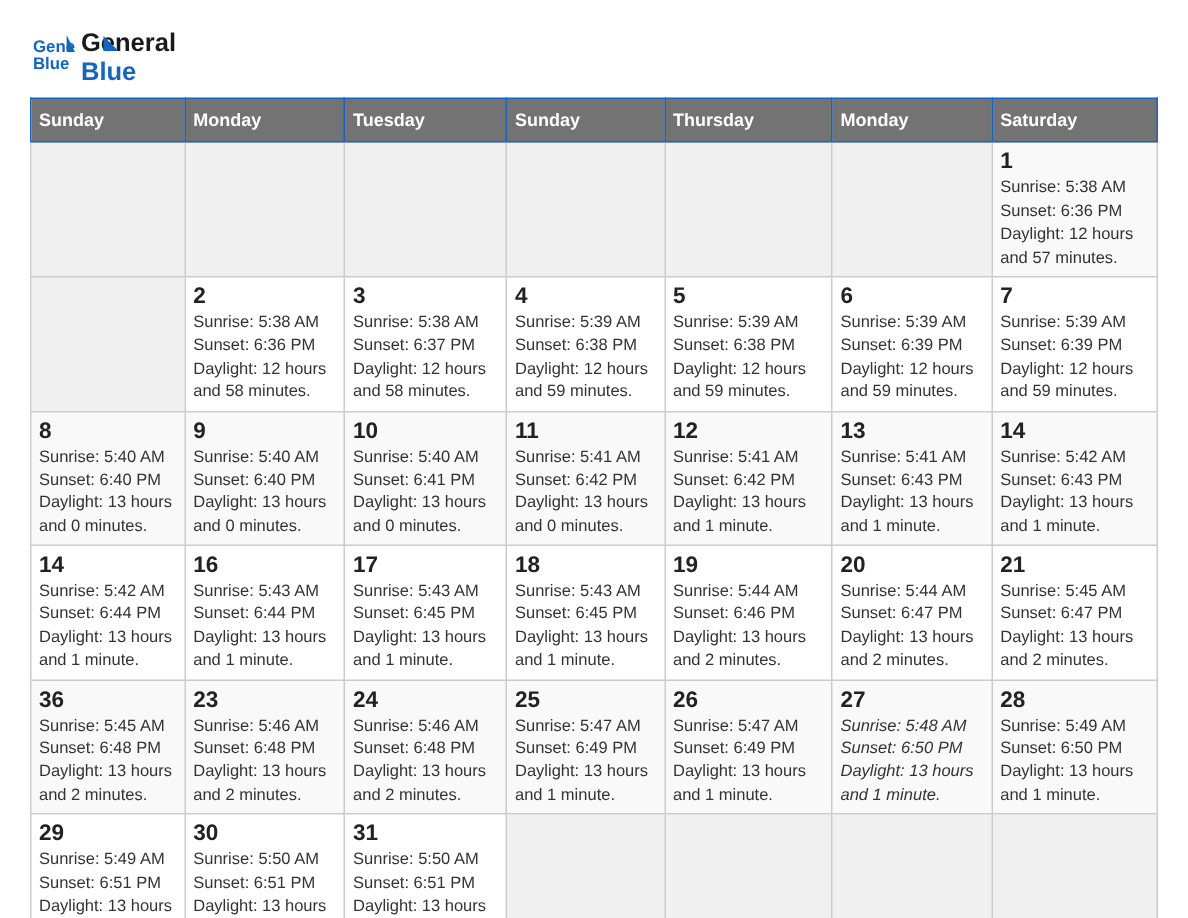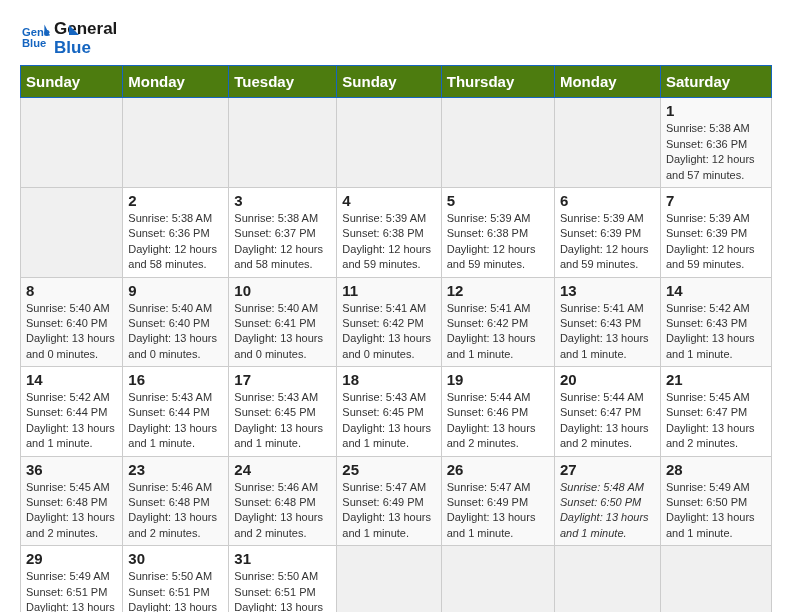--- a/index.html
+++ b/index.html
@@ -36,25 +36,25 @@
     .subtitle {
       font-size: 15px;
       color: #555;
     }
     table {
       width: 100%;
       border-collapse: collapse;
       font-size: 11px;
     }
     thead tr th {
-      background-color: #4d7c0f;
+      background-color: #737373;
       color: #fff;
       padding: 7px 5px;
       text-align: left;
-      font-size: 15px;
+      font-size: 12px;
       font-weight: bold;
       border: 1px solid #1565c0;
     }
     tbody tr td {
       border: 1px solid #ccc;
       padding: 4px 5px;
       vertical-align: top;
       background: #fff;
       min-height: 80px;
     }

